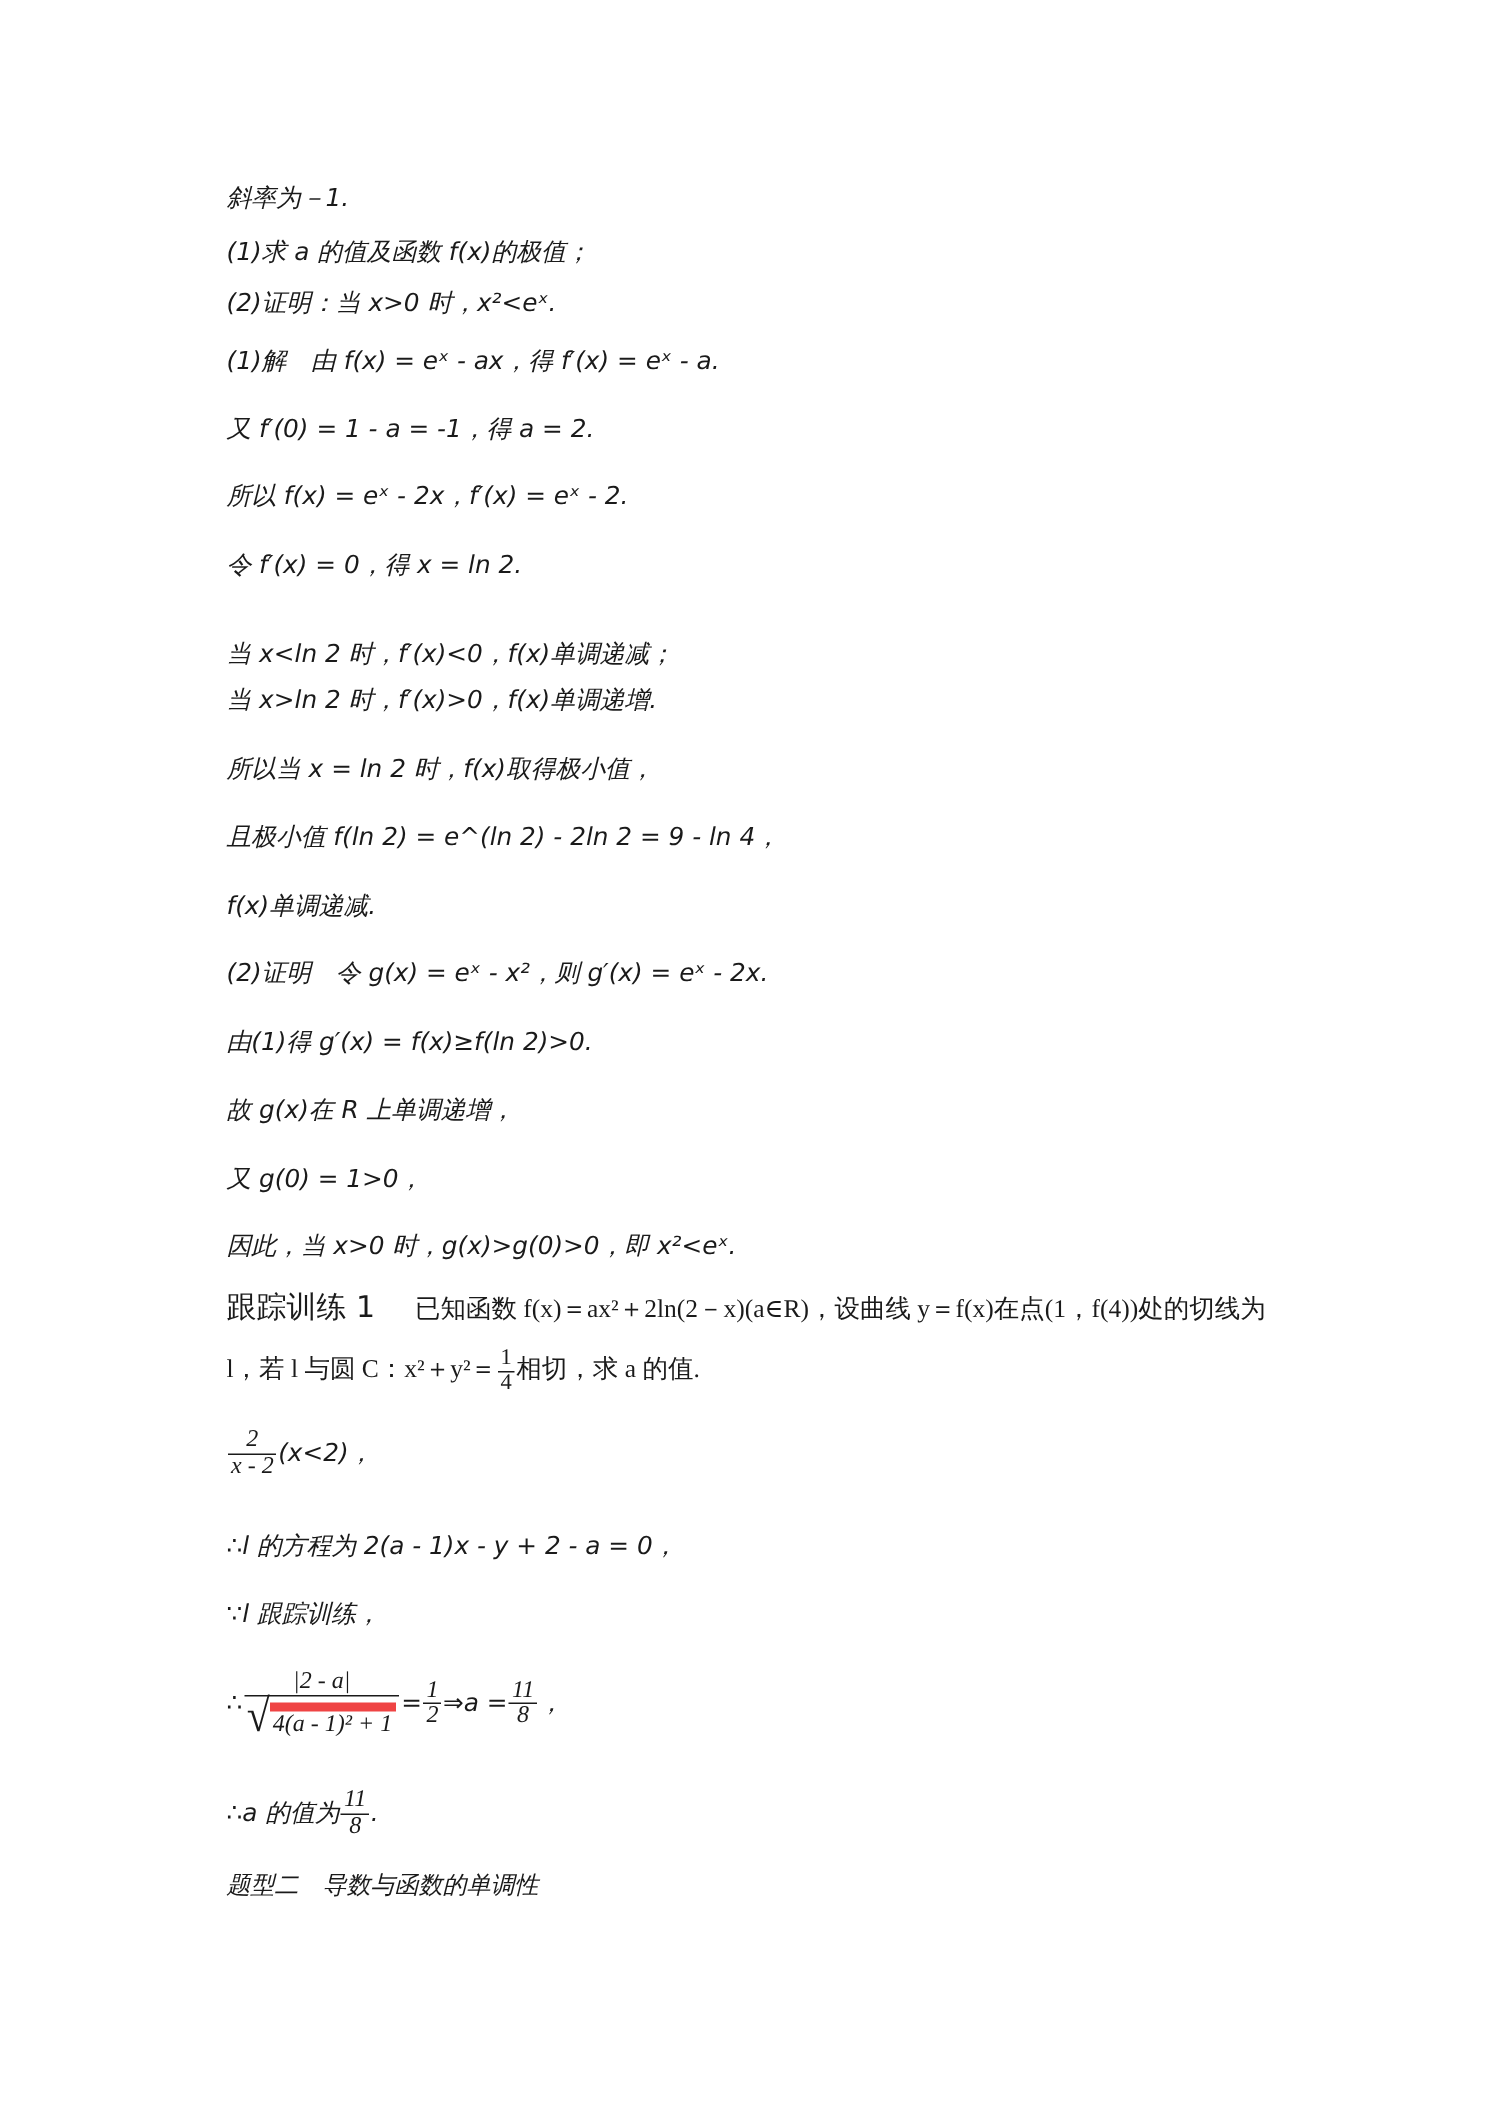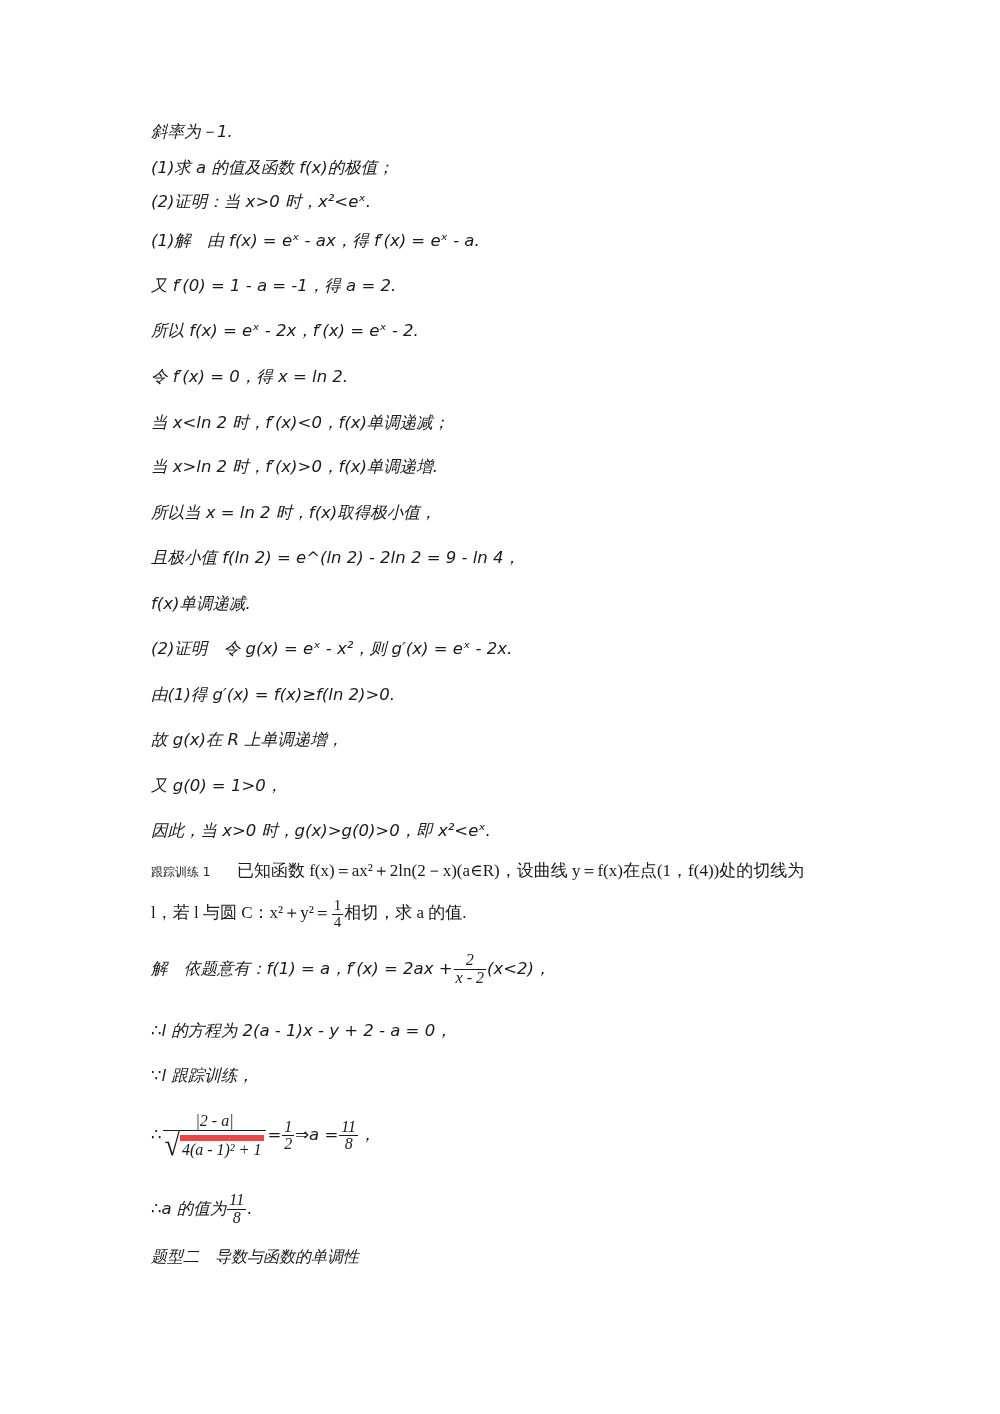--- a/index.html
+++ b/index.html
@@ -30,42 +30,42 @@
 
 <div>
 
   <div class="line sans" style="top:121px">斜率为－1.</div>
   <div class="line sans" style="top:157px">(1)求 a 的值及函数 f(x)的极值；</div>
   <div class="line sans" style="top:191px">(2)证明：当 x&gt;0 时，x²&lt;eˣ.</div>
   <div class="line sans" style="top:230px">(1)解　由 f(x) = eˣ - ax，得 f′(x) = eˣ - a.</div>
   <div class="line sans" style="top:275px">又 f′(0) = 1 - a = -1，得 a = 2.</div>
   <div class="line sans" style="top:320px">所以 f(x) = eˣ - 2x，f′(x) = eˣ - 2.</div>
   <div class="line sans" style="top:366px">令 f′(x) = 0，得 x = ln 2.</div>
-  <div class="line sans" style="top:412px">当 x&lt;ln 2 时，f′(x)&lt;0，f(x)单调递减；</div>
+  <div class="line sans" style="top:425px">当 x&lt;ln 2 时，f′(x)&lt;0，f(x)单调递减；</div>
   <div class="line sans" style="top:456px">当 x&gt;ln 2 时，f′(x)&gt;0，f(x)单调递增.</div>
   <div class="line sans" style="top:502px">所以当 x = ln 2 时，f(x)取得极小值，</div>
   <div class="line sans" style="top:547px">且极小值 f(ln 2) = e^(ln 2) - 2ln 2 = 9 - ln 4，</div>
   <div class="line sans" style="top:593px">f(x)单调递减.</div>
   <div class="line sans" style="top:638px">(2)证明　令 g(x) = eˣ - x²，则 g′(x) = eˣ - 2x.</div>
   <div class="line sans" style="top:684px">由(1)得 g′(x) = f(x)≥f(ln 2)&gt;0.</div>
   <div class="line sans" style="top:729px">故 g(x)在 R 上单调递增，</div>
   <div class="line sans" style="top:775px">又 g(0) = 1&gt;0，</div>
   <div class="line sans" style="top:820px">因此，当 x&gt;0 时，g(x)&gt;g(0)&gt;0，即 x²&lt;eˣ.</div>
 
   <div class="line serif" style="top:860px">
-    <span style="font-family:'DejaVu Sans',sans-serif;font-size:12px;">跟踪训练 1</span>
+    <span style="font-family:'DejaVu Sans',sans-serif;font-size:20px;">跟踪训练 1</span>
     <span style="display:inline-block;width:18px"></span>
     <span>已知函数 f(x)＝ax²＋2ln(2－x)(a∈R)，设曲线 y＝f(x)在点(1，f(4))处的切线为</span>
   </div>
   <div class="line serif" style="top:898px">
     <span>l，若 l 与圆 C：x²＋y²＝</span><span class="frac" style="font-size:15px"><span class="num">1</span><span class="den">4</span></span><span>相切，求 a 的值.</span>
   </div>
 
   <div class="line sans" style="top:952px">
-    <span>解　依题意有：f(1) = a，f′(x) = 2ax +</span><span class="frac" style="font-size:16px"><span class="num">2</span><span class="den">x - 2</span></span><span>(x&lt;2)，</span>
+    <span class="frac" style="font-size:16px"><span class="num">2</span><span class="den">x - 2</span></span><span>(x&lt;2)，</span>
   </div>
   <div class="line sans" style="top:1020px">∴l 的方程为 2(a - 1)x - y + 2 - a = 0，</div>
   <div class="line sans" style="top:1065px">∵l 跟踪训练，</div>
 
   <div class="line sans" style="top:1113px">
     <span>∴</span><span class="frac" style="font-size:16px"><span class="num">|2 - a|</span><span class="den"><span class="sqrt-wrap">
             <span class="sqrt-sign">√</span>
             <span class="sqrt-body">4(a - 1)² + 1</span>
           </span></span></span><span>=</span><span class="frac" style="font-size:16px"><span class="num">1</span><span class="den">2</span></span><span>⇒a =</span><span class="frac" style="font-size:16px"><span class="num">11</span><span class="den">8</span></span><span>，</span>
   </div>

